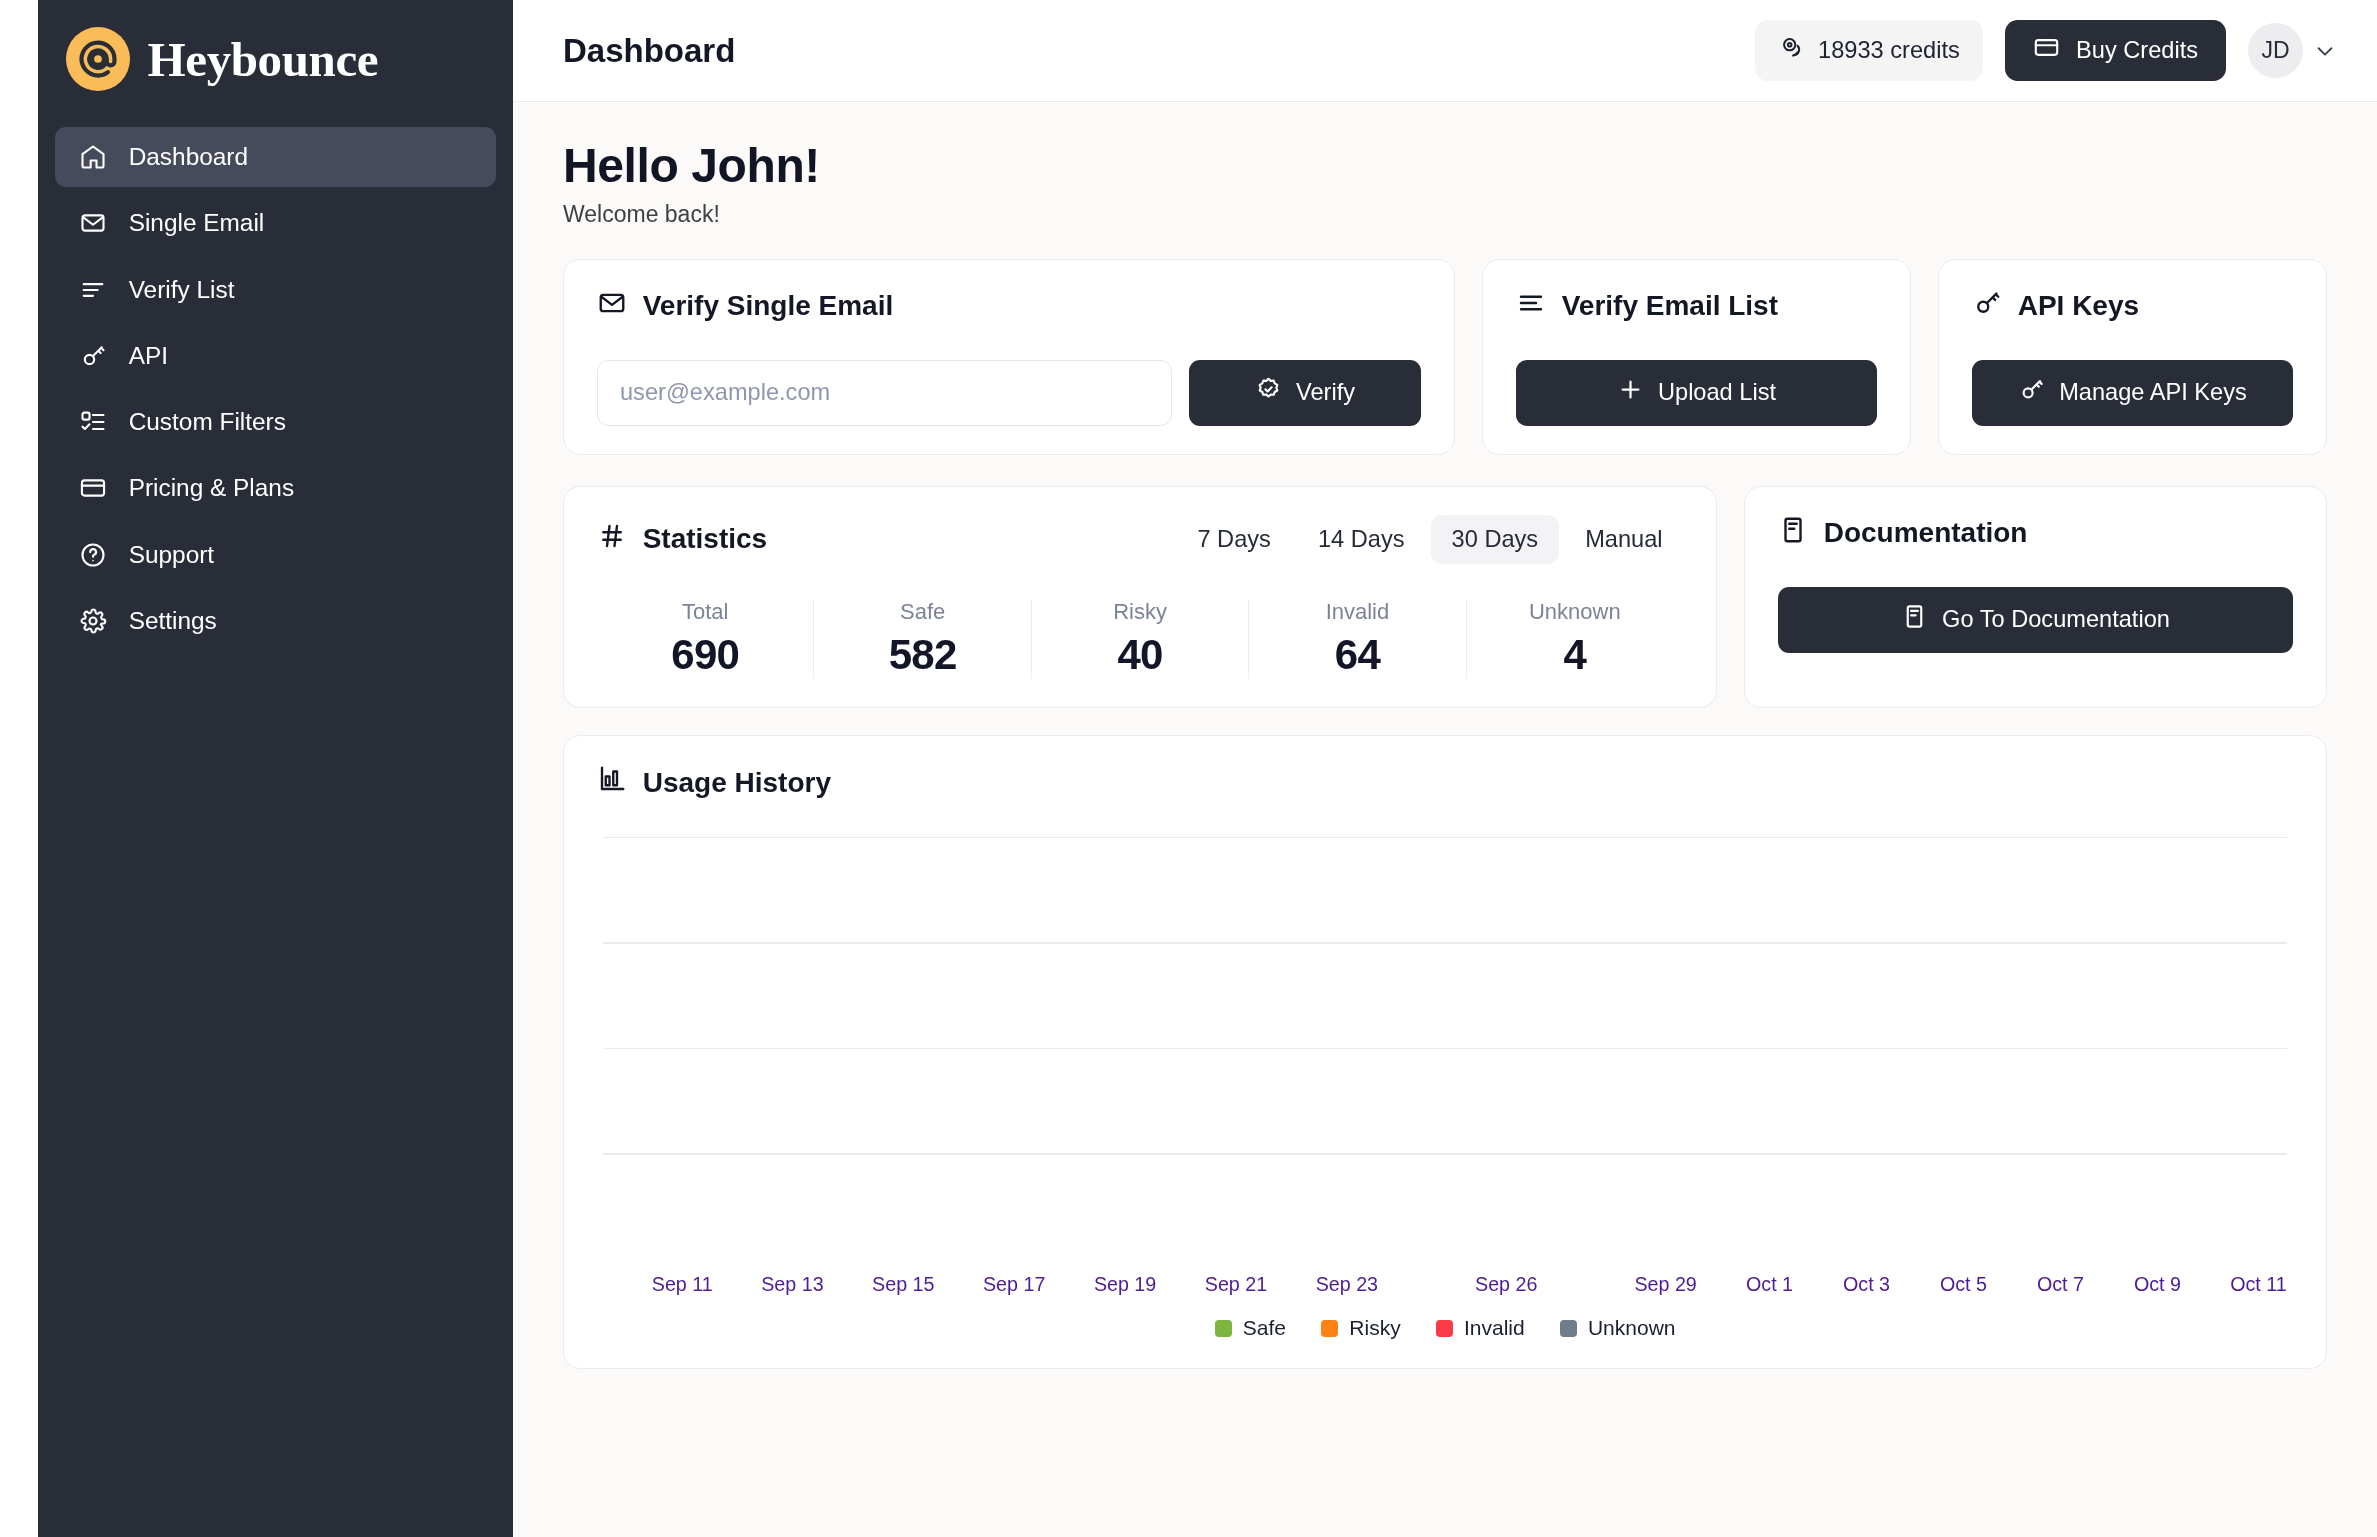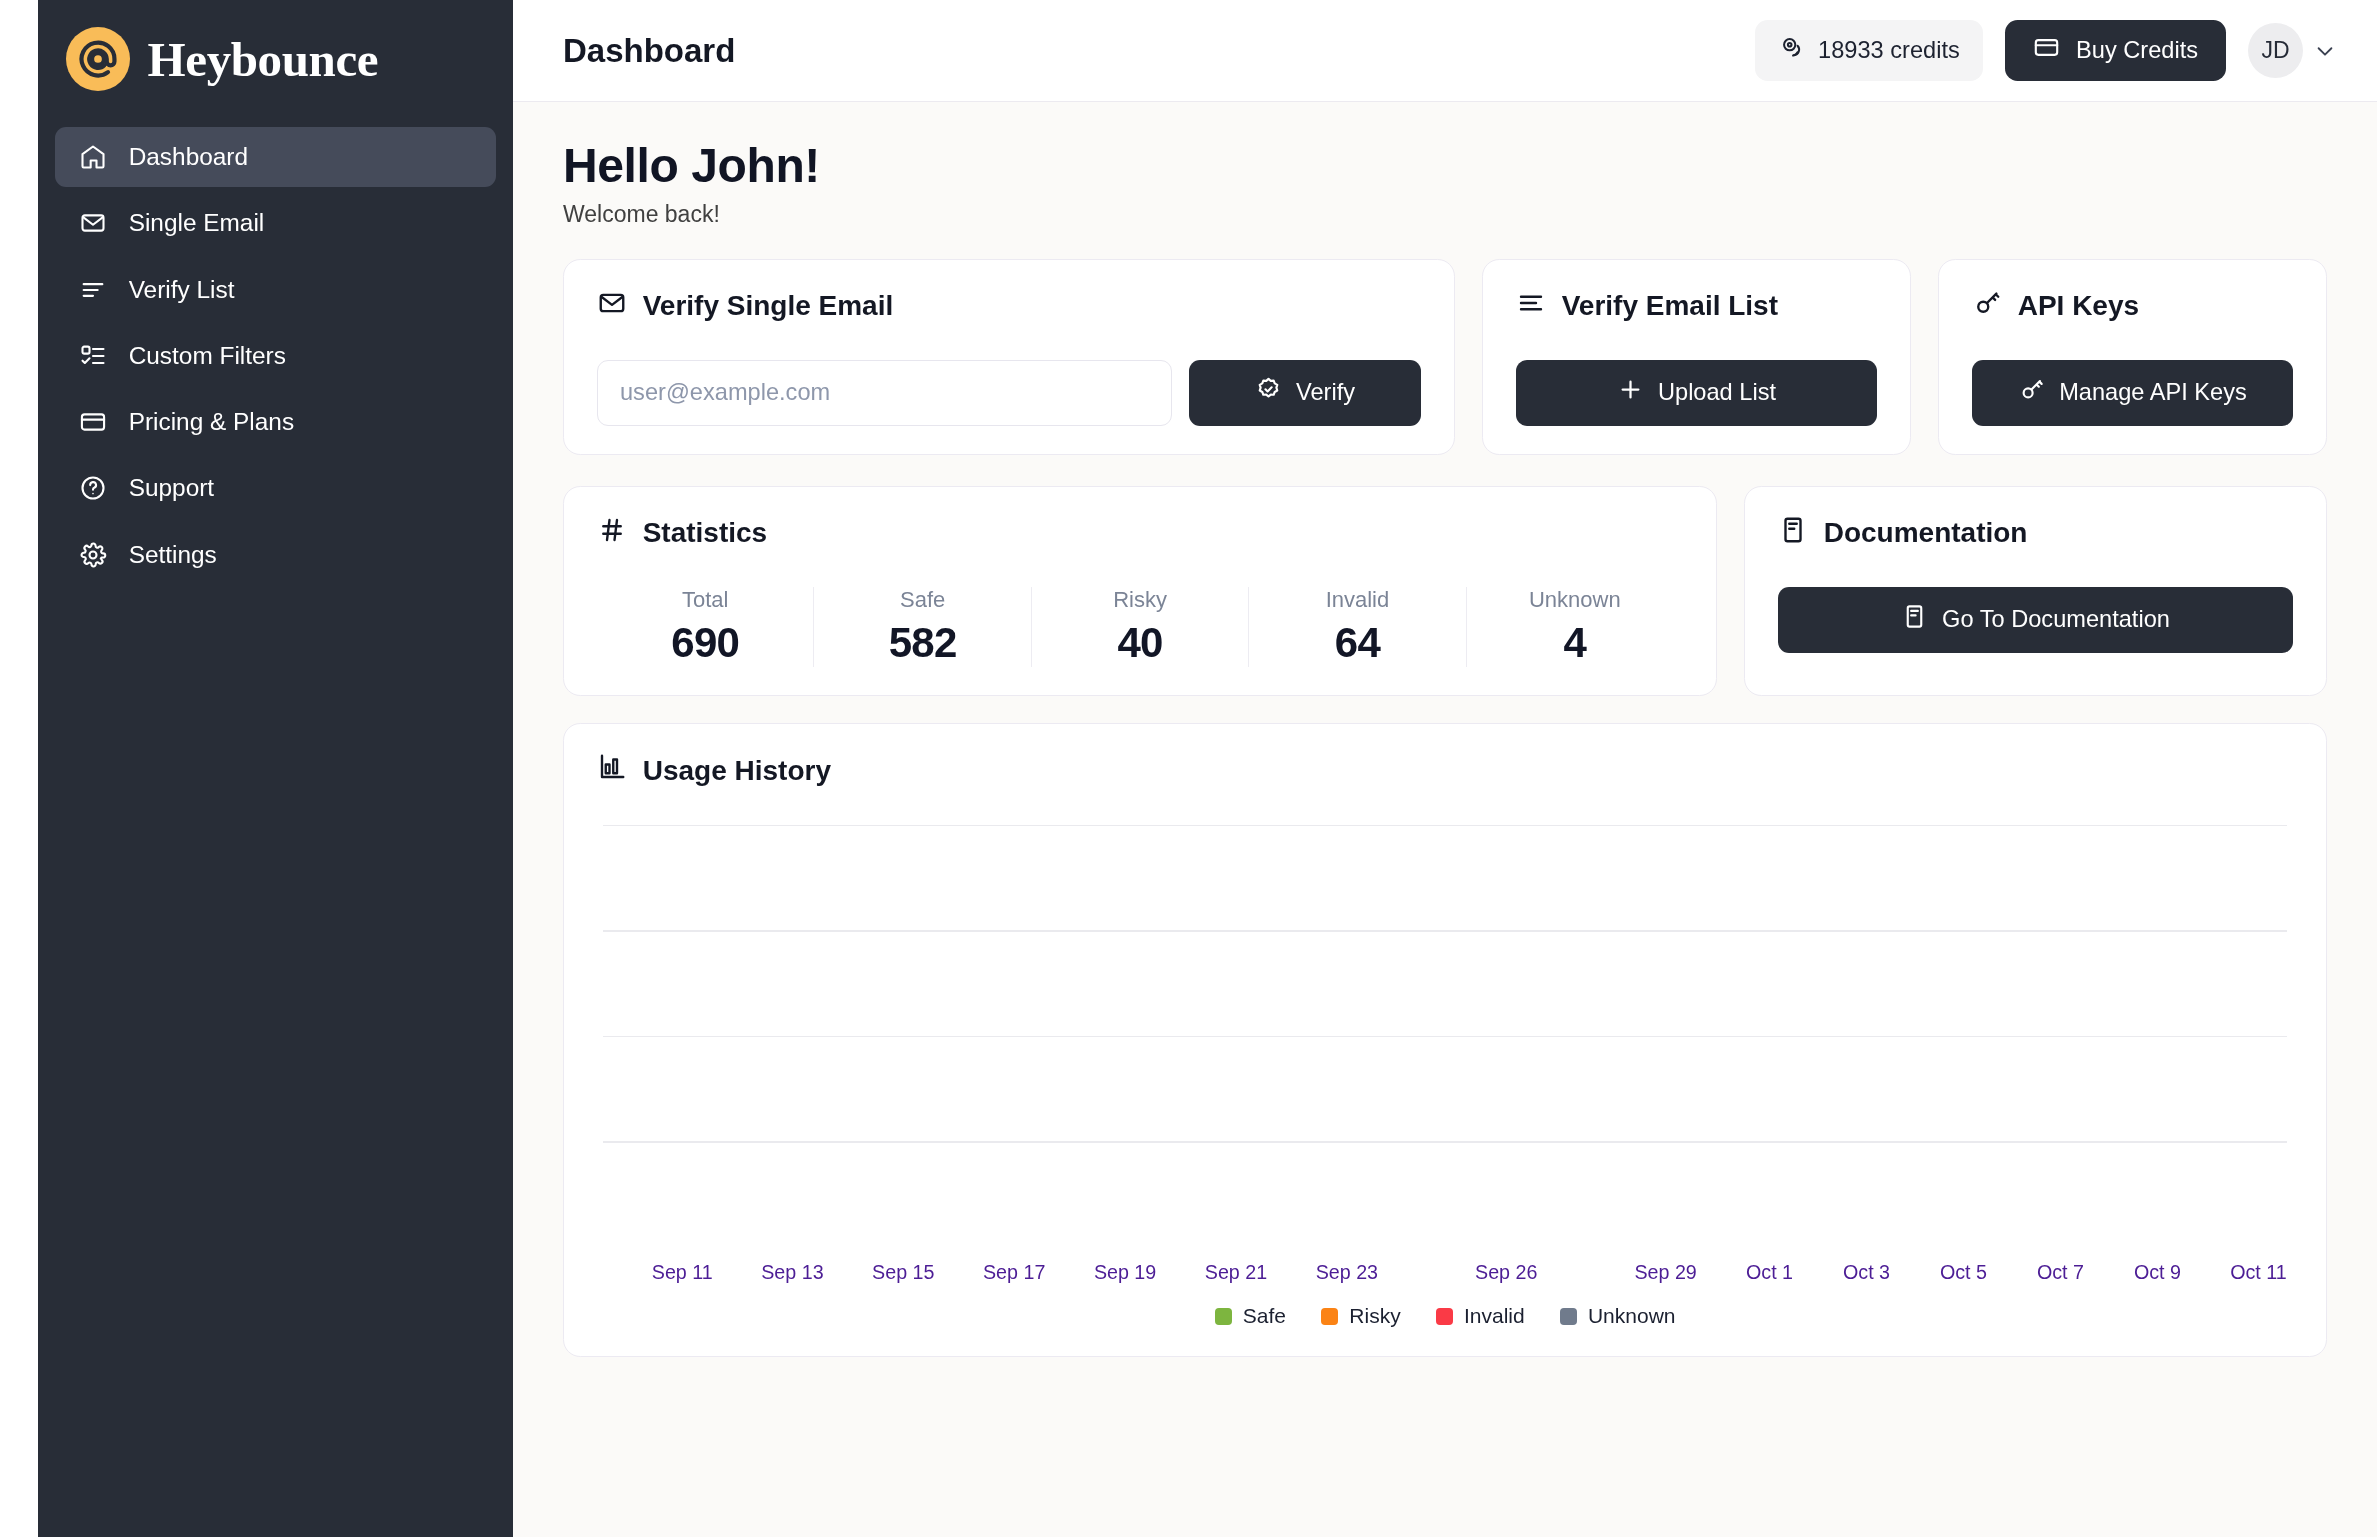--- a/index.html
+++ b/index.html
@@ -254,20 +254,29 @@
 
       <div class="nav-item">
         <span class="nav-icon">
           <svg viewBox="0 0 24 24" fill="none" stroke="#fff" stroke-width="1.8" stroke-linecap="round">
             <path d="M4 7h16M4 12h12M4 17h8"></path>
           </svg>
         </span>
         <span>Verify List</span>
       </div>
 
+      <div class="nav-item">
+        <span class="nav-icon">
+          <svg viewBox="0 0 24 24" fill="none" stroke="#fff" stroke-width="1.8" stroke-linecap="round" stroke-linejoin="round">
+            <circle cx="9" cy="15" r="4"></circle>
+              <path d="m12 12 7.5-7.5M16.5 7.5l2 2M19 5l2 2"></path>
+          </svg>
+        </span>
+        <span>API</span>
+      </div>
 
       <div class="nav-item">
         <span class="nav-icon">
           <svg viewBox="0 0 24 24" fill="none" stroke="#fff" stroke-width="1.8" stroke-linecap="round" stroke-linejoin="round">
             <rect x="3" y="4" width="6" height="6" rx="1.4"></rect>
               <path d="m3 16 2 2 4-4"></path>
               <path d="M12 6h9M12 12h9M12 18h9"></path>
           </svg>
         </span>
         <span>Custom Filters</span>
@@ -427,20 +436,26 @@
         <section class="card card-stats">
           <div class="stats-head">
             <div class="card-title">
               <span>
                 <svg viewBox="0 0 24 24" fill="none" stroke="#141824" stroke-width="1.9" stroke-linecap="round">
                     <path d="M5 9h14M5 15h14M10 4 8 20M16 4l-2 16"></path>
                   </svg>
               </span>
               <span>Statistics</span>
             </div>
+            <div class="range-tabs">
+              <div class="range-tab">7 Days</div>
+              <div class="range-tab">14 Days</div>
+              <div class="range-tab active">30 Days</div>
+              <div class="range-tab">Manual</div>
+            </div>
           </div>
 
           <div class="stats-grid">
             <div class="stat">
               <div class="stat-label">Total</div>
               <div class="stat-value">690</div>
             </div>
             <div class="stat">
               <div class="stat-label">Safe</div>
               <div class="stat-value">582</div>

